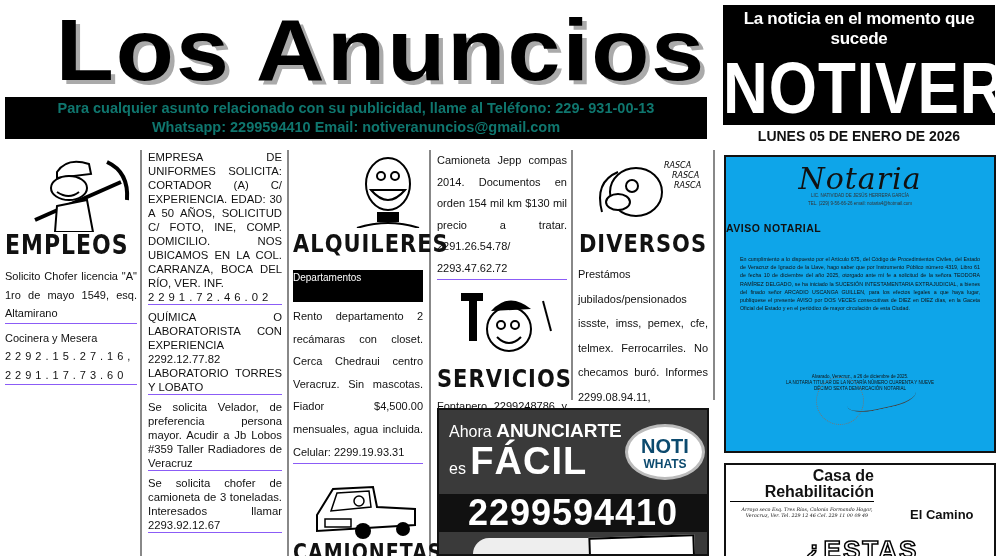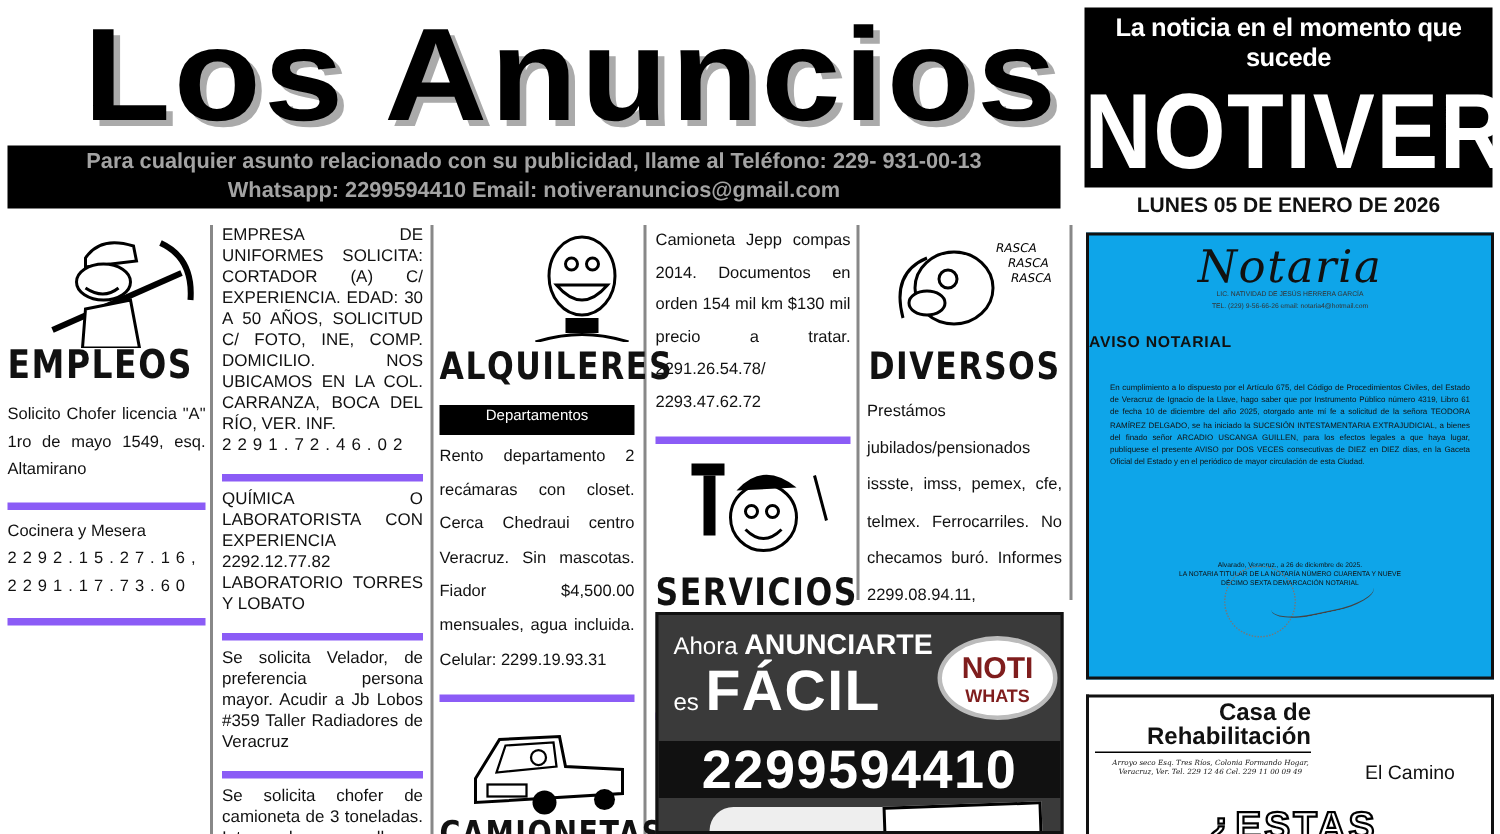--- a/index.html
+++ b/index.html
@@ -8,21 +8,21 @@
 
   
   .masthead-title {
     position: absolute; left: 30px; top: 8px; width: 650px; height: 84px;
     font-family: "Liberation Sans", sans-serif; font-weight: 900; font-size: 88px;
     letter-spacing: 2px; line-height: 84px; text-align: center; color: #000;
     text-shadow: 4px 4px 0 #aaa; transform: scaleX(1.08); transform-origin: left center;
   }
   .contact-bar {
     position: absolute; left: 5px; top: 97px; width: 702px; height: 42px;
-    background: #000; color: #a3a3a3; text-align: center; font-weight: 700;
+    background: #000; color: #0f766e; text-align: center; font-weight: 700;
     font-size: 14.5px; line-height: 19px; padding-top: 2px;
   }
   .brand-box {
     position: absolute; left: 723px; top: 5px; width: 272px; height: 120px;
     background: #000; color: #fff; text-align: center;
   }
   .brand-slogan { font-size: 17px; font-weight: 700; margin-top: 4px; letter-spacing: -0.3px; }
   .brand-name { font-size: 62px; font-weight: 900; letter-spacing: 1px; line-height: 80px; transform: scaleY(1.15); }
   .brand-date {
     position: absolute; left: 723px; top: 128px; width: 272px; text-align: center;
@@ -32,38 +32,38 @@
   
   .col { position: absolute; top: 150px; height: 406px; }
   .vrule { position: absolute; top: 150px; width: 2px; height: 406px; background: #888; }
 
   .section-head {
     font-weight: 900; font-size: 21px; letter-spacing: 1px; text-align: center;
     font-family: "DejaVu Sans", sans-serif; transform: scaleY(1.2);
   }
   .art { display: flex; justify-content: flex-end; align-items: flex-end; }
 
-  .ad { font-size: 11px; line-height: 18.5px; text-align: justify; border-bottom: 5px solid #8b5cf6; padding-bottom: 12px; margin-bottom: 5px; }
+  .ad { font-size: 11px; line-height: 18.5px; text-align: justify; border-bottom: 1px solid #8b5cf6; padding-bottom: 0; margin-bottom: 5px; }
   .ad.wide { line-height: 28px; font-size: 11px; }
   .ad.tight { line-height: 14px; font-size: 11.3px; }
   .ad .spaced { letter-spacing: 4px; }
-  .subhead { background: #000; color: #fff; text-align: center; font-size: 10px; height: 20px; line-height: 16px; margin: 4px 0 3px; }
+  .subhead { background: #000; color: #fff; font-size: 10px; height: 32px; line-height: 16px; margin: 4px 0 3px; }
 
   
   .promo {
     position: absolute; left: 437px; top: 408px; width: 272px; height: 148px;
     background: #3a3a3a; border: 2px solid #111; overflow: hidden; color: #fff;
   }
   .promo .line1 { position: absolute; left: 10px; top: 10px; font-size: 16px; }
   .promo .line1 b { font-size: 19px; font-weight: 900; }
   .promo .line2 { position: absolute; left: 10px; top: 30px; font-size: 16px; }
   .promo .line2 b { font-size: 38px; font-weight: 900; letter-spacing: 1px; }
   .promo .bubble {
     position: absolute; left: 186px; top: 14px; width: 80px; height: 56px; border-radius: 50%;
-    background: #fff; color: #7f1d1d; text-align: center; font-weight: 900; line-height: 18px; padding-top: 10px;
+    background: #fff; color: #0c4a6e; text-align: center; font-weight: 900; line-height: 18px; padding-top: 10px;
     border: 3px solid #bbb;
   }
   .promo .bubble .b1 { font-size: 20px; }
   .promo .bubble .b2 { font-size: 12px; }
   .promo .phone-bar { position: absolute; left: 0; top: 84px; width: 100%; height: 38px; background: #111; font-size: 36px; font-weight: 900; text-align: center; line-height: 38px; letter-spacing: 1px; }
   .promo .device { position: absolute; left: 34px; top: 128px; width: 180px; height: 40px; background: #eee; border-radius: 16px 16px 0 0; }
   .promo .mini-paper { position: absolute; left: 150px; top: 126px; width: 106px; height: 40px; background: #fff; border: 2px solid #000; transform: rotate(-2deg); color: #000; text-align: center; font-weight: 900; font-size: 22px; line-height: 40px; padding-top: 6px; }
 
   
   .notice {
@@ -79,21 +79,21 @@
   .notice .signature { position: absolute; left: 120px; top: 228px; width: 70px; height: 24px; border-bottom: 1px solid #444; border-radius: 40%; transform: rotate(-12deg); }
 
   
   .rehab {
     position: absolute; left: 724px; top: 463px; width: 272px; height: 93px; border: 2px solid #111; border-bottom: none; background: #fff;
   }
   .rehab .name1 { position: absolute; left: 38px; top: 2px; width: 110px; text-align: right; font-weight: 900; font-size: 16px; }
   .rehab .name2 { position: absolute; left: 4px; top: 18px; width: 144px; text-align: right; font-weight: 900; font-size: 16px; border-bottom: 1.5px solid #000; }
   .rehab .addr { position: absolute; left: 6px; top: 42px; width: 150px; font-size: 4.8px; line-height: 6px; font-family: "DejaVu Serif", serif; font-style: italic; text-align: center; }
   .rehab .jesus { position: absolute; left: 178px; top: 2px; font-family: "DejaVu Serif", serif; font-weight: 900; font-size: 34px; letter-spacing: -1px; }
-  .rehab .camino { position: absolute; left: 184px; top: 42px; font-weight: 400; font-size: 13px; }
+  .rehab .camino { position: absolute; left: 184px; top: 42px; font-weight: 700; font-size: 13px; }
   .rehab .tired { position: absolute; left: 8px; top: 70px; width: 256px; text-align: center; font-size: 26px; font-weight: 900; color: #fff; -webkit-text-stroke: 1.5px #000; letter-spacing: 2px; }
 </style>
 </head>
 <body>
 
 <div class="masthead-title">Los Anuncios</div>
 <div class="contact-bar">
   <div>Para cualquier asunto relacionado con su publicidad, llame al  Teléfono: 229- 931-00-13</div>
   <div>Whatsapp: 2299594410 Email: notiveranuncios@gmail.com</div>
 </div>

